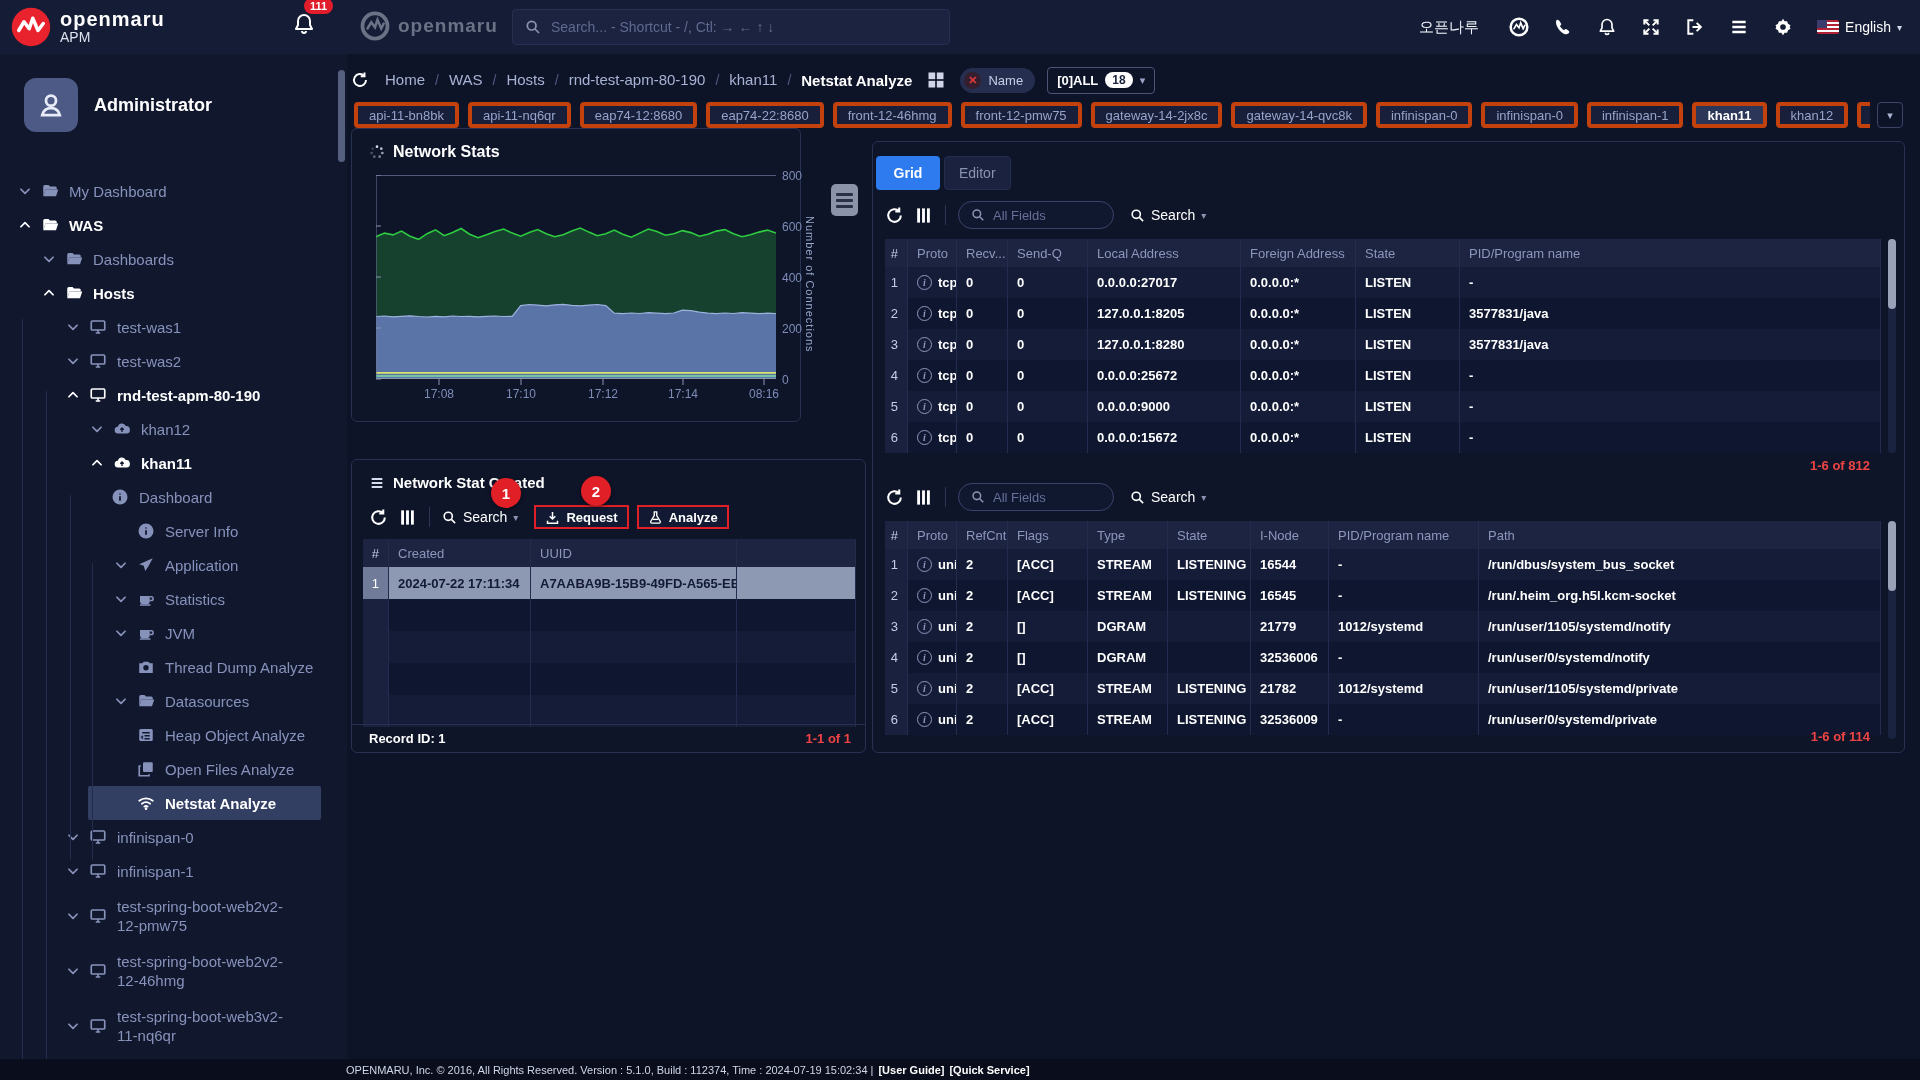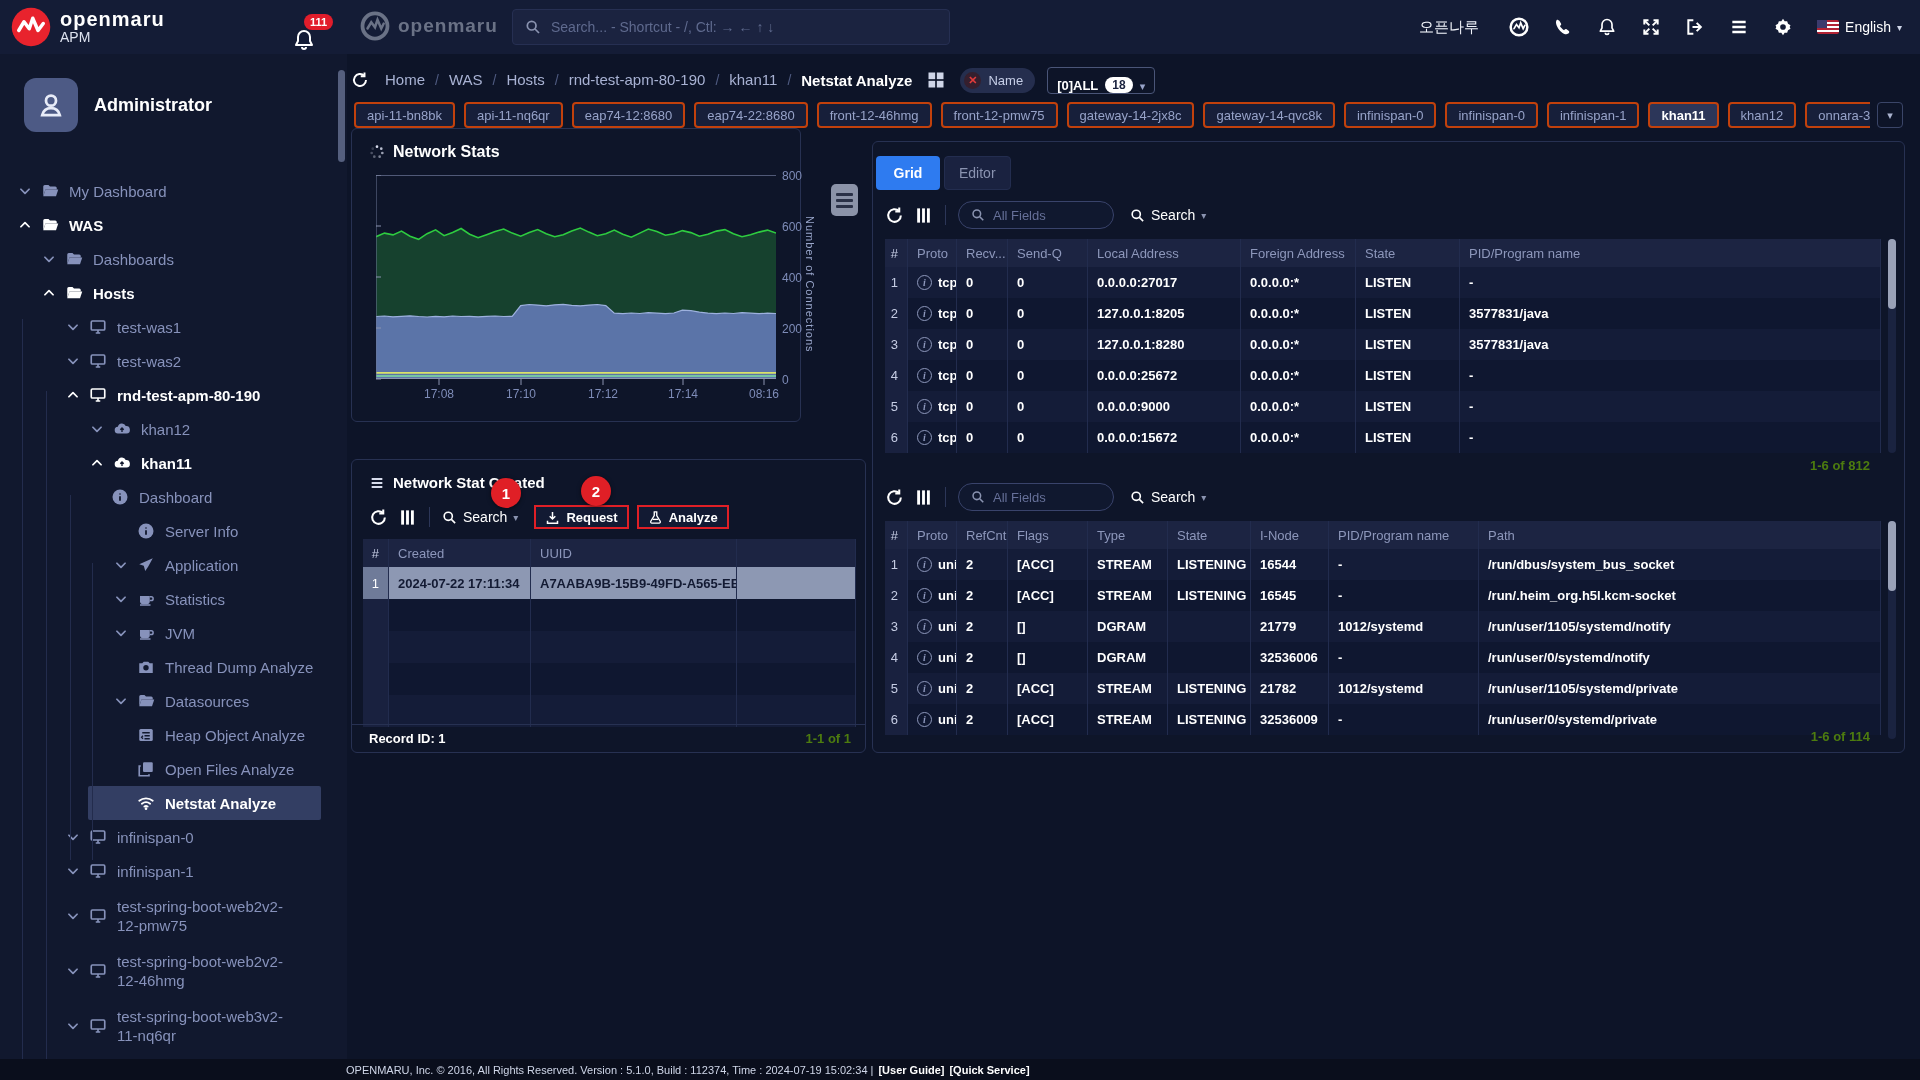--- a/index.html
+++ b/index.html
@@ -6,21 +6,21 @@
   html,body { width:1920px; height:1080px; overflow:hidden; }
   body { background:#0d1428; font-family:"Liberation Sans", sans-serif; color:#e8ecf6; position:relative; }
 
   
   .topbar { position:absolute; left:0; top:0; width:1920px; height:54px; background:#141c36; z-index:30; }
   .logo-wrap { position:absolute; left:10px; top:6px; display:flex; align-items:center; }
   .logo-mark { width:42px; height:42px; }
   .logo-text { margin-left:8px; }
   .logo-title { font-size:20px; font-weight:bold; letter-spacing:1px; color:#fff; line-height:20px; }
   .logo-sub { font-size:14px; color:#dde2ef; line-height:16px; }
-  .bell-wrap { position:absolute; left:292px; top:20px; width:40px; height:36px; }
+  .bell-wrap { position:absolute; left:292px; top:4px; width:40px; height:36px; }
   .notif-badge { position:absolute; left:12px; top:-6px; background:#e11d2b; color:#fff; font-size:11px; font-weight:bold;
                  padding:2px 6px; border-radius:9px; line-height:12px; }
   .brand2 { position:absolute; left:360px; top:11px; display:flex; align-items:center; opacity:.85; }
   .brand2-text { color:#7a8194; font-weight:bold; font-size:19px; letter-spacing:1px; margin-left:8px; }
   .g-search { position:absolute; left:512px; top:9px; width:438px; height:36px; background:#1b2340; border:1px solid #262f52;
               border-radius:4px; display:flex; align-items:center; padding:0 12px; color:#5f6a8e; }
   .g-search input { background:transparent; border:none; outline:none; color:#aab3cf; font-size:14px; width:100%; margin-left:10px; font-family:inherit; }
   .g-search input::placeholder { color:#5f6a8e; }
   .top-right { position:absolute; right:18px; top:0; height:54px; display:flex; align-items:center; gap:24px; }
   .username { font-size:15px; color:#f0f3fa; margin-right:6px; }
@@ -52,27 +52,27 @@
   .crumb-row { position:absolute; left:351px; top:64px; height:32px; display:flex; align-items:center; z-index:5; }
   .crumb-refresh { width:18px; height:18px; color:#fff; margin-right:16px; cursor:pointer; }
   .crumb { font-size:15px; color:#a8b2d3; cursor:pointer; }
   .crumb-sep { color:#505c82; margin:0 10px; font-size:14px; }
   .crumb-cur { font-size:15px; color:#fff; font-weight:bold; }
   .grid-ico { width:20px; height:20px; color:#d0d6e8; margin-left:14px; cursor:pointer; }
   .name-chip { margin-left:14px; height:25px; background:#252e4e; border-radius:13px; display:flex; align-items:center; padding:0 12px 0 4px; cursor:pointer; }
   .name-chip .xcirc { width:17px; height:17px; border-radius:50%; background:#351f2e; color:#e23b3b; display:flex; align-items:center;
                       justify-content:center; font-size:11px; font-weight:bold; margin-right:7px; }
   .name-chip .nlbl { font-size:13px; color:#c7cfe8; }
-  .all-dd { margin-left:12px; height:27px; border:1px solid #4a5578; border-radius:4px; display:flex; align-items:flex-end; padding:0 9px; gap:7px; cursor:pointer; }
+  .all-dd { margin-left:12px; height:27px; border:1px solid #4a5578; border-radius:4px; display:flex; align-items:center; padding:0 9px; gap:7px; cursor:pointer; }
   .all-dd .albl { font-size:13px; font-weight:bold; color:#fff; }
   .all-dd .acount { background:#fff; color:#18203c; font-size:12px; font-weight:bold; border-radius:9px; padding:1px 7px; }
   .all-dd .acar { color:#97a3c9; font-size:11px; }
 
   #chips { position:absolute; left:354px; top:102px; width:1516px; height:27px; display:flex; gap:9px; overflow:hidden; z-index:5; }
-  .chip { height:26px; background:#171f3a; border:2px solid #c2410c; border-radius:4px; color:#97a3c9; font-size:13px;
+  .chip { height:26px; background:#171f3a; border:4px solid #c2410c; border-radius:4px; color:#97a3c9; font-size:13px;
           display:flex; align-items:center; padding:0 11px; white-space:nowrap; cursor:pointer; flex:0 0 auto; }
   .chip.active { background:#2c3659; color:#fff; font-weight:bold; }
   .chips-more { position:absolute; right:17px; top:102px; width:26px; height:26px; border:1px solid #3a4568; border-radius:4px;
                 display:flex; align-items:center; justify-content:center; color:#aab3cf; font-size:11px; cursor:pointer; z-index:6; }
 
   .panel { position:absolute; background:#0e1529; border:1px solid #273152; border-radius:6px; }
   #p-netstats { left:351px; top:128px; width:450px; height:294px; }
   #p-created  { left:351px; top:459px; width:515px; height:294px; }
   #p-right    { left:872px; top:141px; width:1033px; height:612px; }
 
@@ -118,21 +118,21 @@
   .thead .tcell { color:#8d97bb; font-weight:normal; background:#1c2442; }
   .row-odd  { background:#141c38; }
   .row-even { background:#0f1730; }
   .numcell { background:#19213f; color:#c6cde4 !important; font-weight:normal !important; justify-content:flex-end; }
   .thead .numcell { background:#1c2442; }
   .proto-i { width:15px; height:15px; border:1px solid #8d97bb; border-radius:50%; color:#8d97bb; font-size:10px; font-style:italic;
              font-family:"Liberation Serif", serif; display:inline-flex; align-items:center; justify-content:center; margin-right:6px; flex:0 0 15px; }
   .sel-row .tcell { background:#8d98b3; color:#131a33; }
   .sel-row .numcell { background:#6f7b99; color:#fff !important; }
   .tfoot { position:absolute; display:flex; align-items:center; font-size:13px; font-weight:bold; color:#fff; }
-  .range-r { position:absolute; font-size:13px; font-weight:bold; color:#4d7c0f; text-align:right; }
+  .range-r { position:absolute; font-size:13px; font-weight:bold; color:#ef4444; text-align:right; }
 
   
   .tabs { position:absolute; left:3px; top:14px; display:flex; }
   .tab { height:34px; min-width:64px; display:flex; align-items:center; justify-content:center; font-size:14px; border-radius:4px; cursor:pointer; padding:0 14px; }
   .tab.active { background:#2e7bf0; color:#fff; font-weight:bold; }
   .tab.inactive { background:#1a2240; color:#8a93b0; margin-left:4px; border:1px solid #232d4f; }
 
   .vscroll { position:absolute; width:8px; background:#1a2340; border-radius:4px; }
   .vthumb { position:absolute; left:0; width:8px; height:70px; background:#9aa2b8; border-radius:4px; }
 

